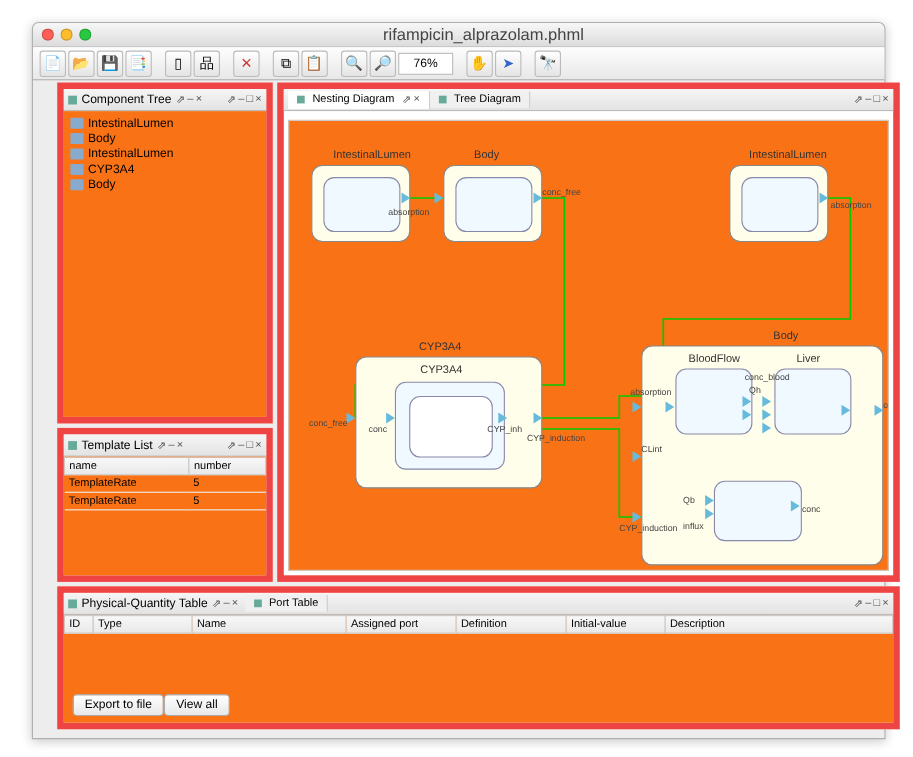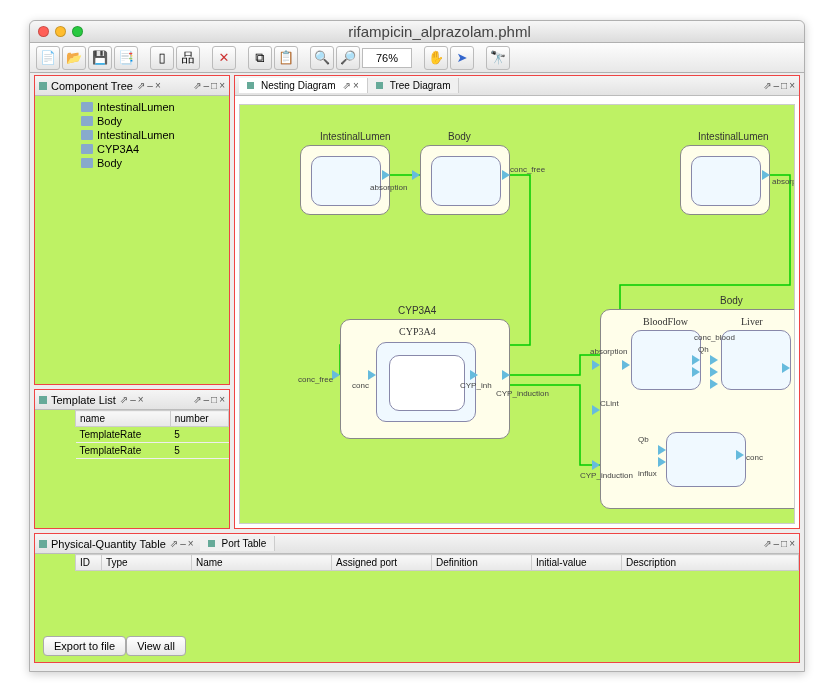--- a/index.html
+++ b/index.html
@@ -8,37 +8,37 @@
 .titlebar { height: 22px; background: linear-gradient(#f7f7f7,#dcdcdc); border-bottom: 1px solid #b0b0b0; border-radius: 6px 6px 0 0; display: flex; align-items: center; padding: 0 8px; }
 .traffic { display: flex; gap: 6px; }
 .dot { width: 11px; height: 11px; border-radius: 50%; border: 1px solid rgba(0,0,0,0.2); }
 .dot.red { background: #ff5f57; } .dot.yellow { background: #ffbd2e; } .dot.green { background: #28c940; }
 .title { flex: 1; text-align: center; font-size: 15px; color: #444; }
 .toolbar { height: 30px; background: linear-gradient(#fdfdfd,#e8e8e8); border-bottom: 1px solid #b0b0b0; display: flex; align-items: center; padding: 0 6px; gap: 2px; }
 .tbtn { width: 24px; height: 24px; background: linear-gradient(#fff,#e4e4e4); border: 1px solid #bbb; border-radius: 3px; display: flex; align-items: center; justify-content: center; font-size: 13px; cursor: pointer; }
 .tsep { width: 8px; }
 .zoom { width: 50px; height: 20px; border: 1px solid #bbb; background: #fff; font-size: 11px; text-align: center; }
 .content { position: absolute; top: 54px; left: 4px; right: 4px; bottom: 4px; }
-.panel { position: absolute; background: #fff; border: 1px solid #ef4444; }
+.panel { position: absolute; background: #fff; border: 6px solid #ef4444; margin-left: 18px; }
 .panelhead { height: 20px; background: linear-gradient(#f5f5f5,#e3e3e3); border-bottom: 1px solid #bbb; display: flex; align-items: center; padding: 0 4px; font-size: 11px; }
 .panelhead .sq { width: 8px; height: 8px; background: #6a9; margin-right: 4px; }
 .panelhead .ctrls { margin-left: auto; display: flex; gap: 2px; font-size: 10px; color: #555; }
 .panelhead .ctrls span { cursor: pointer; }
-.panelbody { position: absolute; top: 20px; left: 0; right: 0; bottom: 0; overflow: hidden; background: #bef264; padding-left: 40px; }
+.panelbody { position: absolute; top: 20px; left: 0; right: 0; bottom: 0; overflow: hidden; background: #f97316; }
 .subtab { padding: 2px 8px; border-right: 1px solid #ccc; background: #f0f0f0; display: flex; align-items: center; gap: 3px; cursor: pointer; font-size: 10px; }
 .subtab.active { background: #fff; }
 .subtab .sq { width: 7px; height: 7px; background: #6a9; }
 .treelist { padding: 4px; }
 .treeitem { display: flex; align-items: center; padding: 1px 2px; gap: 4px; }
 .folder { width: 12px; height: 10px; background: #8ac; border-radius: 1px; }
 .tbl { width: 100%; border-collapse: collapse; font-size: 10px; }
 .tbl th { background: linear-gradient(#f8f8f8,#e8e8e8); border: 1px solid #ccc; padding: 2px 4px; text-align: left; font-weight: normal; }
 .tbl td { border-bottom: 1px solid #eee; padding: 2px 4px; }
 .diagram { position: relative; width: 100%; height: 100%; }
-.node { position: absolute; background: #fffeea; border: 1px solid #888; border-radius: 10px; font-family: Liberation Serif, serif; }
+.node { position: absolute; background: #fffeea; border: 1px solid #888; border-radius: 10px; }
 .node.inner { background: #f0f9ff; border: 1px solid #88a; }
 .nodelabel { position: absolute; font-size: 10px; color: #333; }
 .port { position: absolute; width: 0; height: 0; border-top: 5px solid transparent; border-bottom: 5px solid transparent; border-left: 8px solid #6bd; }
 .portlabel { position: absolute; font-size: 8px; color: #444; }
 svg.wires { position: absolute; top: 0; left: 0; width: 100%; height: 100%; pointer-events: none; }
 .btn { background: linear-gradient(#fff,#e8e8e8); border: 1px solid #aaa; border-radius: 4px; padding: 3px 10px; font-size: 11px; cursor: pointer; }
 .tabctrls { margin-left: 4px; display: flex; gap: 2px; font-size: 10px; color: #555; }
 </style>
 </head>
 <body>
@@ -256,21 +256,21 @@
           <div class="port" style="left:430px;top:262px"></div>
           <div class="port" style="left:430px;top:274px"></div>
           <div class="port" style="left:502px;top:258px"></div>
           <div class="port" style="left:532px;top:258px"></div>
           <div class="portlabel" style="left:540px;top:254px">outflux</div>
           <div class="port" style="left:378px;top:340px"></div>
           <div class="port" style="left:378px;top:352px"></div>
           <div class="portlabel" style="left:358px;top:364px">influx</div>
           <div class="port" style="left:456px;top:345px"></div>
           <div class="portlabel" style="left:466px;top:348px">conc</div>
-          <div class="portlabel" style="left:358px;top:330px">Qb</div>
+          <div class="portlabel" style="left:358px;top:340px">Qb</div>
           <div class="portlabel" style="left:414px;top:228px">conc_blood</div>
         </div>
       </div>
     </div>
 
     <div class="panel" style="left:0;top:458px;width:766px;height:130px">
       <div class="panelhead">
         <span class="sq"></span>
         <span>Physical-Quantity Table</span>
         <span class="tabctrls">

